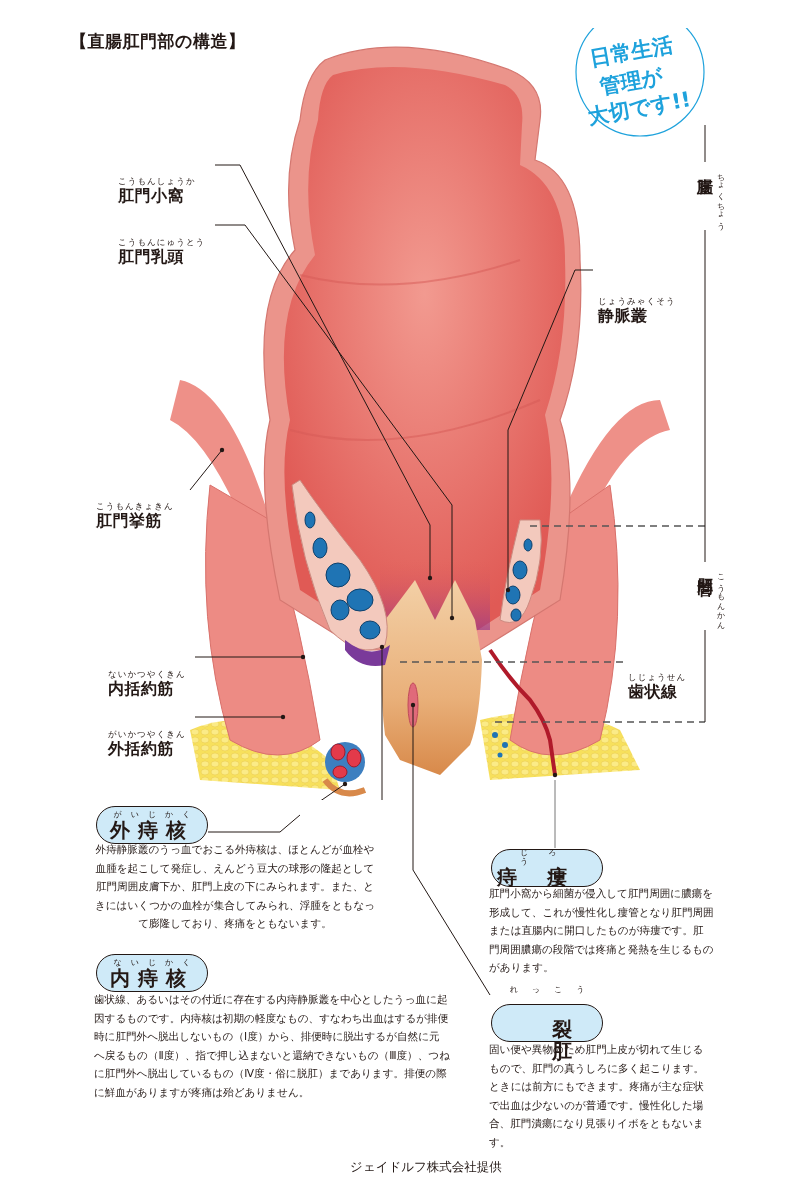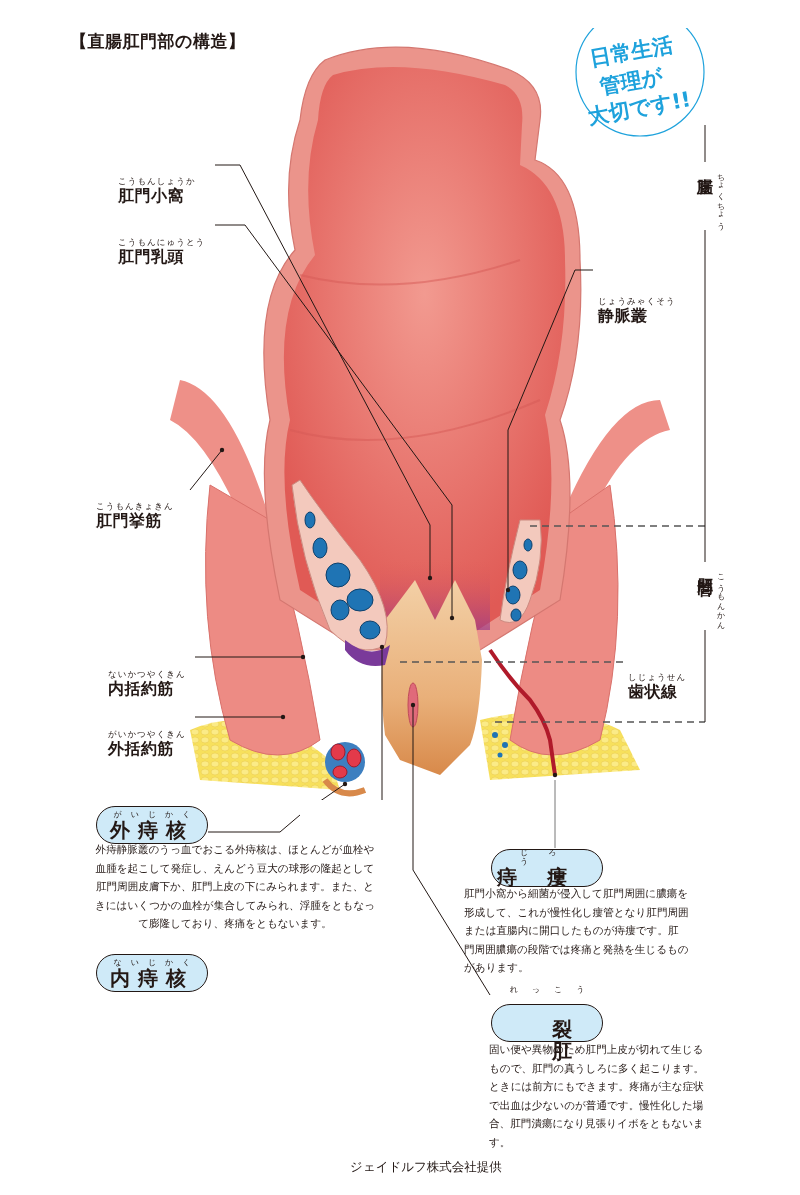--- a/index.html
+++ b/index.html
@@ -202,27 +202,28 @@
 </div>
 <div class="desc" style="left:94px; top:840px; width:282px;text-align:center;">
   <p>外痔静脈叢のうっ血でおこる外痔核は、ほとんどが血栓や血腫を起こして発症し、えんどう豆大の球形の隆起として肛門周囲皮膚下か、肛門上皮の下にみられます。また、ときにはいくつかの血栓が集合してみられ、浮腫をともなって膨隆しており、疼痛をともないます。</p>
 </div>
 
 <div class="pill" style="left:96px; top:954px; width:112px;">
   <span class="pruby">ないじかく</span>
   <span class="pmain">内痔核</span>
 </div>
 <div class="desc" style="left:94px; top:990px; width:356px;">
+  <p>歯状線、あるいはその付近に存在する内痔静脈叢を中心としたうっ血に起因するものです。内痔核は初期の軽度なもの、すなわち出血はするが排便時に肛門外へ脱出しないもの（Ⅰ度）から、排便時に脱出するが自然に元へ戻るもの（Ⅱ度）、指で押し込まないと還納できないもの（Ⅲ度）、つねに肛門外へ脱出しているもの（Ⅳ度・俗に脱肛）まであります。排便の際に鮮血がありますが疼痛は殆どありません。</p>
 </div>
 
 <div class="pill" style="left:491px; top:849px; width:112px;">
   <span class="pruby" style="letter-spacing:20px;margin-left:28px;">じろう</span>
   <span class="pmain" style="letter-spacing:30px;">痔瘻</span>
 </div>
-<div class="desc" style="left:464px; top:884px; width:225px;">
+<div class="desc" style="left:489px; top:884px; width:225px;">
   <p>肛門小窩から細菌が侵入して肛門周囲に膿瘍を形成して、これが慢性化し瘻管となり肛門周囲または直腸内に開口したものが痔瘻です。肛門周囲膿瘍の段階では疼痛と発熱を生じるものがあります。</p>
 </div>
 
 <div class="pill" style="left:491px; top:1004px; width:112px;gap:24px;">
   <span class="pruby" style="letter-spacing:14px;margin-left:14px;">れっこう</span>
   <span class="pmain" style="letter-spacing:30px;margin-left:30px;text-align:right;">裂肛</span>
 </div>
 <div class="desc" style="left:489px; top:1040px; width:225px;">
   <p>固い便や異物のため肛門上皮が切れて生じるもので、肛門の真うしろに多く起こります。ときには前方にもできます。疼痛が主な症状で出血は少ないのが普通です。慢性化した場合、肛門潰瘍になり見張りイボをともないます。</p>
 </div>

